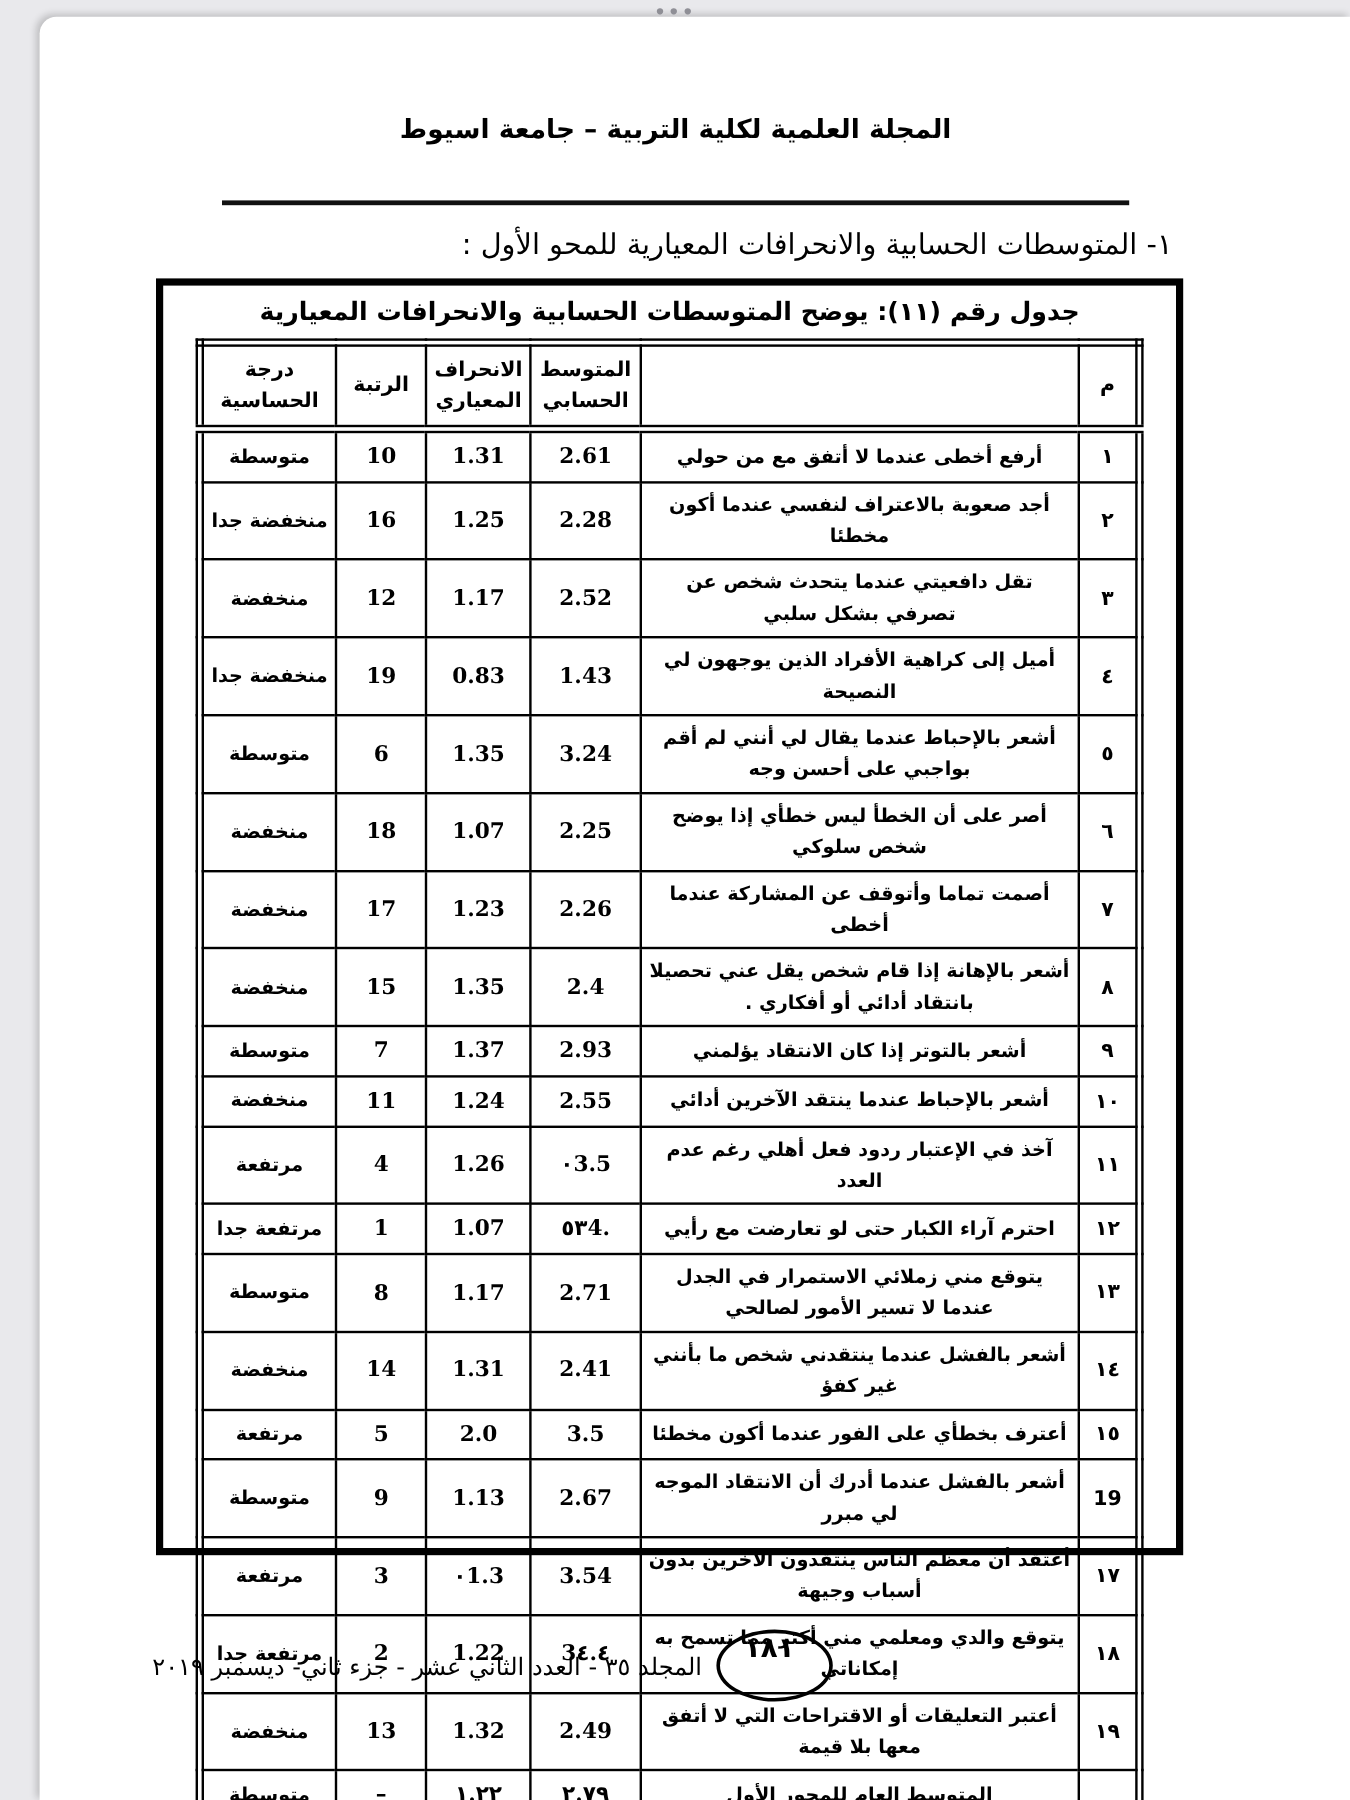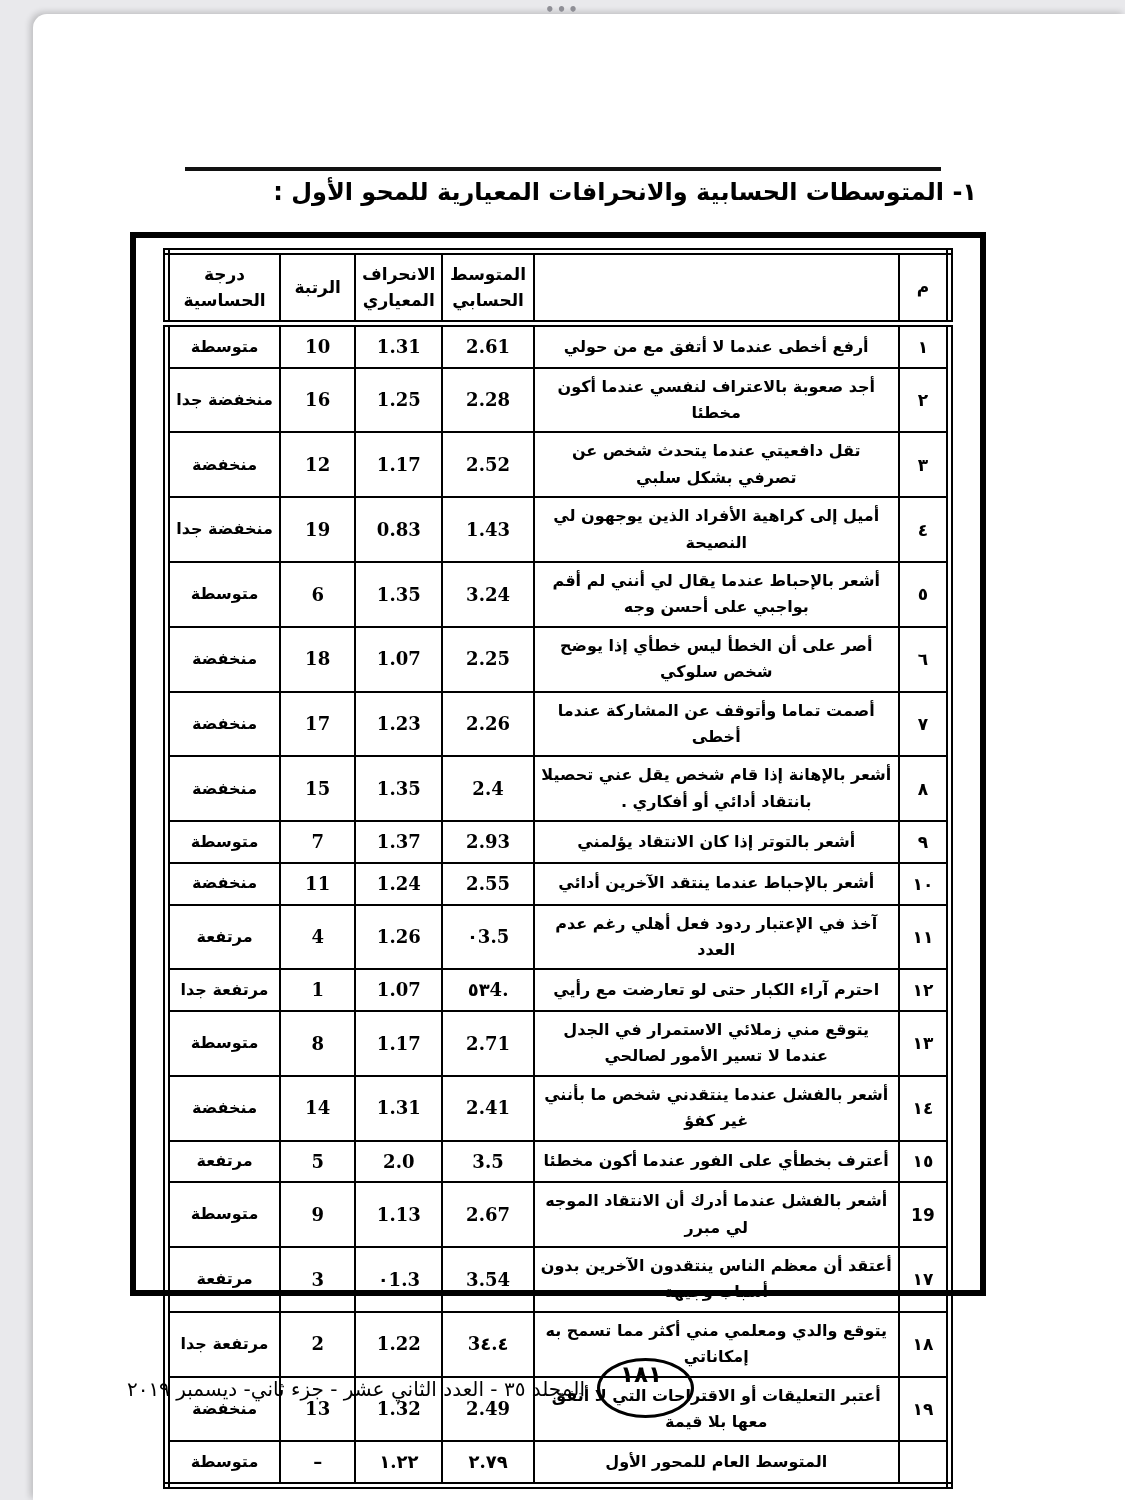--- a/index.html
+++ b/index.html
@@ -23,23 +23,23 @@
   .journal-header {
     position: absolute; top: 82px; left: 120px; width: 820px;
     text-align: center; font-weight: bold; font-size: 22px;
     direction: rtl;
   }
   .divider {
     position: absolute; top: 153px; left: 152px; width: 756px; height: 4px;
     background: #111;
   }
   .section-heading {
-    position: absolute; top: 164px; right: 148px;
+    position: absolute; top: 176px; right: 148px;
     direction: rtl; white-space: nowrap;
-    font-weight: bold; font-size: 24px;
+    font-weight: normal; font-size: 24px;
   }
   .frame {
     position: absolute; left: 97px; top: 218px; width: 856px; height: 1064px;
     border: 6px solid #000;
     padding-top: 10px;
   }
   .table-caption {
     direction: rtl; text-align: center;
     font-weight: bold; font-size: 21px;
     margin-bottom: 10px;
@@ -99,26 +99,28 @@
     padding-right: 2px; margin-left: -7px;
   }
 </style>
 </head>
 <body>
 
 <div class="top-dots">•••</div>
 
 <div class="sheet">
 
+  <div class="journal-header">المجلة العلمية لكلية التربية – جامعة اسيوط</div>
 
   <div class="divider"></div>
 
   <div class="section-heading">١- المتوسطات الحسابية  والانحرافات المعيارية للمحو الأول :</div>
 
   <div class="frame">
+    <div class="table-caption">جدول رقم (١١): يوضح المتوسطات الحسابية والانحرافات المعيارية</div>
 
     <table class="stats">
       <colgroup>
         <col class="c-num">
           <col class="c-stmt">
           <col class="c-mean">
         <col class="c-std">
           <col class="c-rank">
           <col class="c-deg">
       </colgroup>

